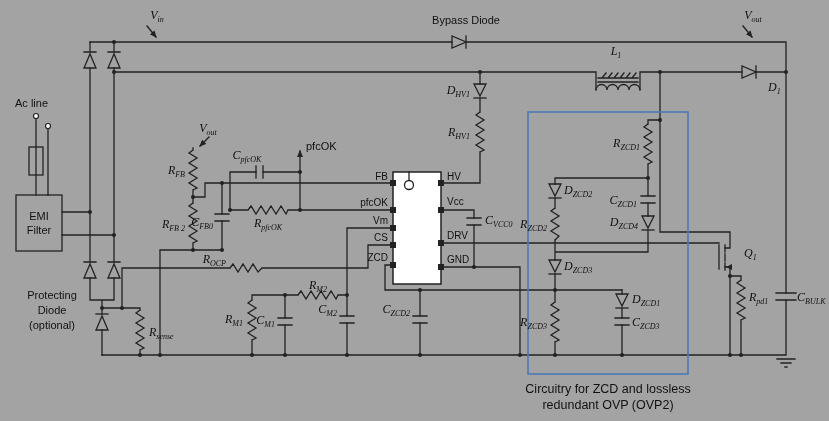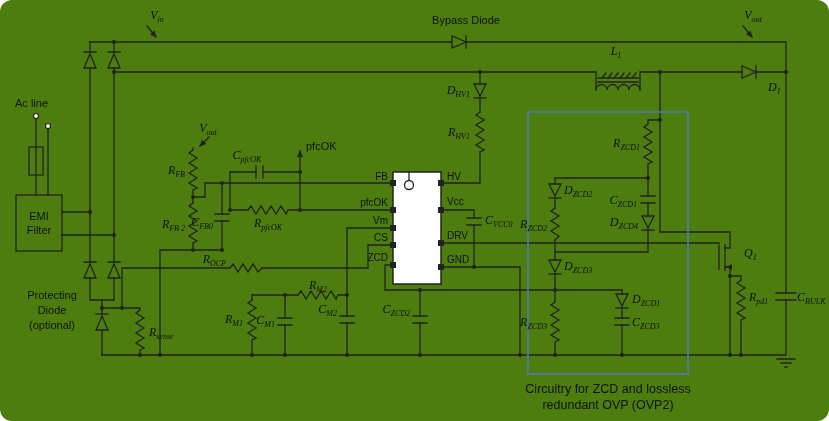--- a/index.html
+++ b/index.html
@@ -1,16 +1,16 @@
 <!DOCTYPE html>
 <html><head>
 <meta charset="utf-8">
 <style>
   html,body{margin:0;padding:0;background:#fff;}
-  .stage{width:829px;height:421px;position:relative;background:#4d7c0f;font-family:"Liberation Sans",sans-serif;border-radius:12px;}
+  .stage{width:829px;height:421px;position:relative;background:#a3a3a3;font-family:"Liberation Sans",sans-serif;}
   .w{stroke:#222;stroke-width:1.3;fill:none;stroke-linecap:square;}
   .sym{stroke:#222;stroke-width:1.3;fill:none;stroke-linejoin:miter;}
   .fl{fill:#222;stroke:none;}
   .ic{fill:#fff;stroke:#222;stroke-width:1.5;}
   .dot{fill:#222;}
   .term{stroke:#222;stroke-width:1.2;fill:#fff;}
   text{fill:#111;}
   .lbl{font-family:"Liberation Serif",serif;font-style:italic;font-size:12px;}
   .lbl .sub{font-size:8px;}
   .ann{font-family:"Liberation Sans",sans-serif;font-size:11px;}

